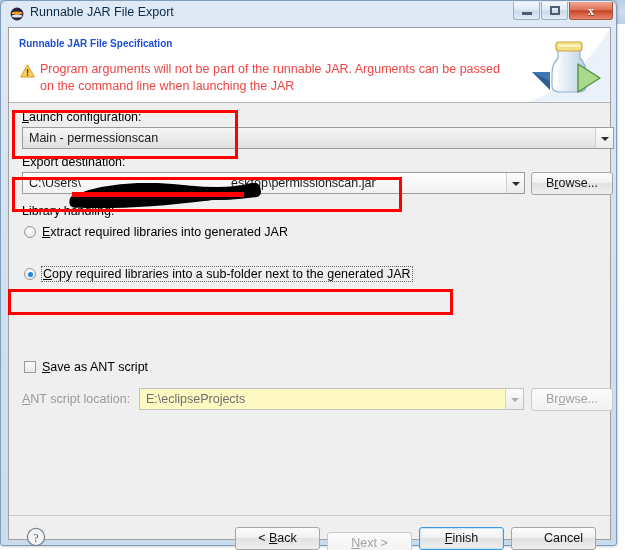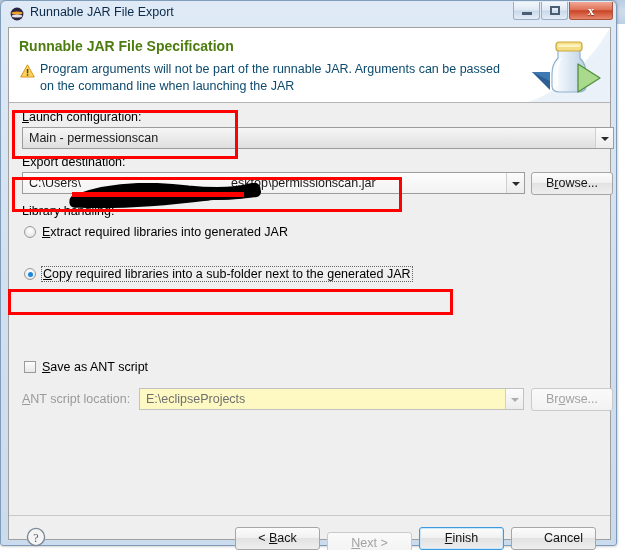--- a/index.html
+++ b/index.html
@@ -134,36 +134,36 @@
     width: 100%;
     height: 75px;
     background: #ffffff;
     border-bottom: 1px solid #b5b5b5;
     box-sizing: border-box;
     overflow: hidden;
   }
   .header-title {
     position: absolute;
     left: 10px; top: 10px;
-    font-size: 14px;
+    font-size: 10px;
     font-weight: bold;
-    color: #4d7c0f;
+    color: #1d4ed8;
   }
   .warn-icon {
     position: absolute;
     left: 11px; top: 36px;
     width: 15px; height: 14px;
   }
   .header-msg {
     position: absolute;
     left: 31px; top: 33px;
     width: 495px;
     font-size: 12.5px;
     line-height: 17px;
-    color: #0c4a6e;
+    color: #ef4444;
   }
   .banner-art {
     position: absolute;
     right: 0; top: 0;
     width: 82px; height: 74px;
     overflow: hidden;
   }
 
   
   .form {

